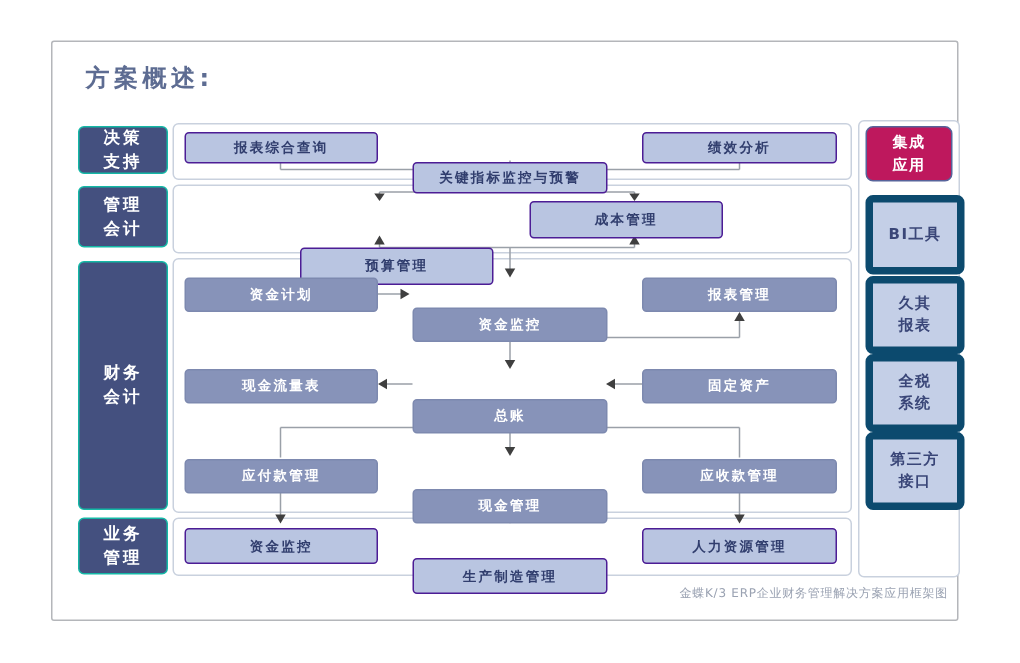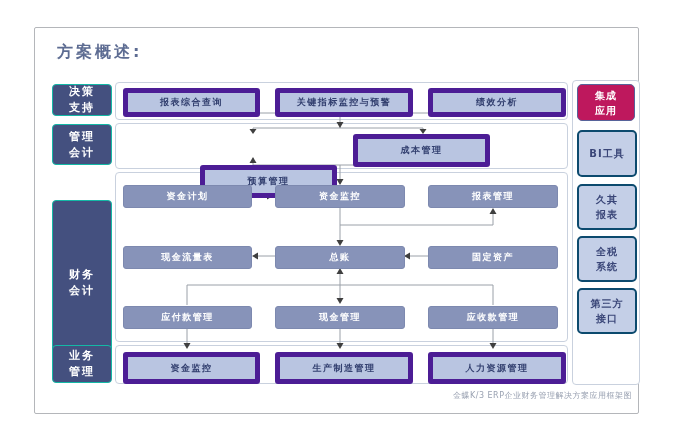--- a/index.html
+++ b/index.html
@@ -16,52 +16,52 @@
   .c3{left:115px;top:172px;width:451px;height:168px;}
   .c4{left:115px;top:345px;width:451px;height:37px;}
   .c5{left:572px;top:80px;width:66px;height:303px;}
 
   
   .wires{position:absolute;left:0;top:0;width:680px;height:442px;z-index:2;pointer-events:none;}
 
   
   .bx,.bx-m{position:absolute;display:flex;align-items:center;justify-content:center;
     font-size:9px;font-weight:bold;letter-spacing:1.5px;z-index:3;border-radius:3px;}
-  .bx{background:#b9c5e1;border:5px solid #4c1d95;color:#313e6e;}
+  .bx{background:#b9c5e1;border:1px solid #4c1d95;color:#313e6e;}
   .bx-m{background:#8793b9;border:1px solid #7d89af;color:#ffffff;}
 
   
   .r1{top:88px;height:19px;}
   .r2{top:134px;height:23px;}
   .r3{top:185px;height:21px;}
   .r4{top:246px;height:21px;}
   .r5{top:306px;height:21px;}
   .r6{top:352px;height:22px;}
   .col1{left:123px;width:127px;}
-  .col2{left:275px;width:128px;}
+  .col2{left:275px;width:128px;margin-top:20px;}
   .col3{left:428px;width:128px;}
   .p-budget{left:200px;width:127px;margin-top:31px;}
   .p-cost{left:353px;width:127px;}
 
   
   .lbl{position:absolute;left:52px;width:58px;background:#44507f;border:1px solid #14b8a6;border-radius:4px;
     color:#fff;font-size:11px;font-weight:bold;letter-spacing:2px;line-height:16px;
     display:flex;align-items:center;justify-content:center;text-align:center;z-index:3;}
   .lbl span{display:block;width:2.6em;}
   .lb1{top:84px;height:30px;}
   .lb2{top:124px;height:39px;}
-  .lb3{top:174px;height:164px;margin-top:26px;}
+  .lb3{top:174px;height:164px;}
   .lb4{top:345px;height:36px;}
 
   
   .pi{position:absolute;left:577px;width:56px;border-radius:5px;display:flex;align-items:center;justify-content:center;
     text-align:center;font-size:10px;font-weight:bold;letter-spacing:1px;line-height:15px;z-index:3;}
   .pi span{display:block;}
   .pi-dark{background:#be185d;border:1px solid #57639a;color:#fff;}
-  .pi-light{background:#c4cfe7;border:2px solid #0c4a6e;color:#3a4678;}
+  .pi-light{background:#c4cfe7;border:5px solid #0c4a6e;color:#3a4678;}
   .pi1{top:84px;height:35px;}  .pi1 span{width:2.4em;}
   .pi2{top:130px;height:43px;}
   .pi3{top:184px;height:42px;} .pi3 span{width:2.4em;}
   .pi4{top:236px;height:42px;} .pi4 span{width:2.4em;}
   .pi5{top:288px;height:42px;} .pi5 span{width:3.4em;}
 </style>
 </head>
 <body>
 
 <div class="stage">

